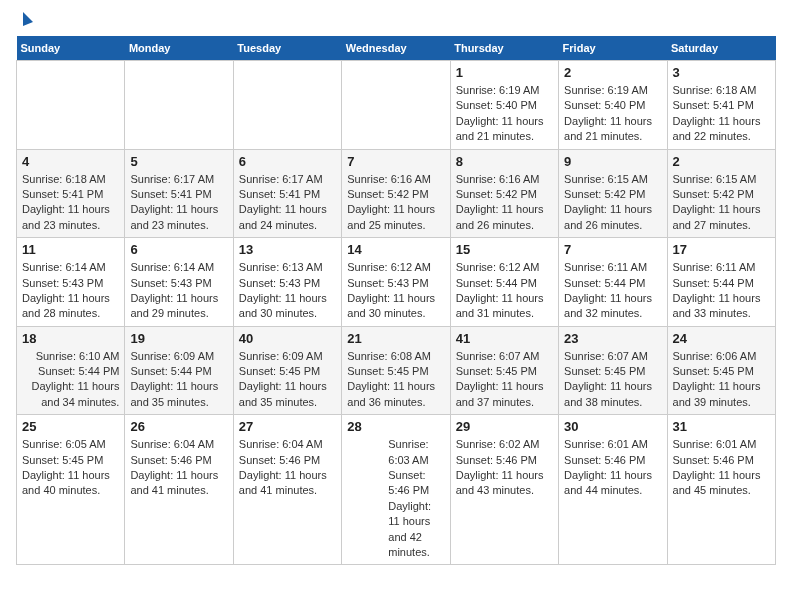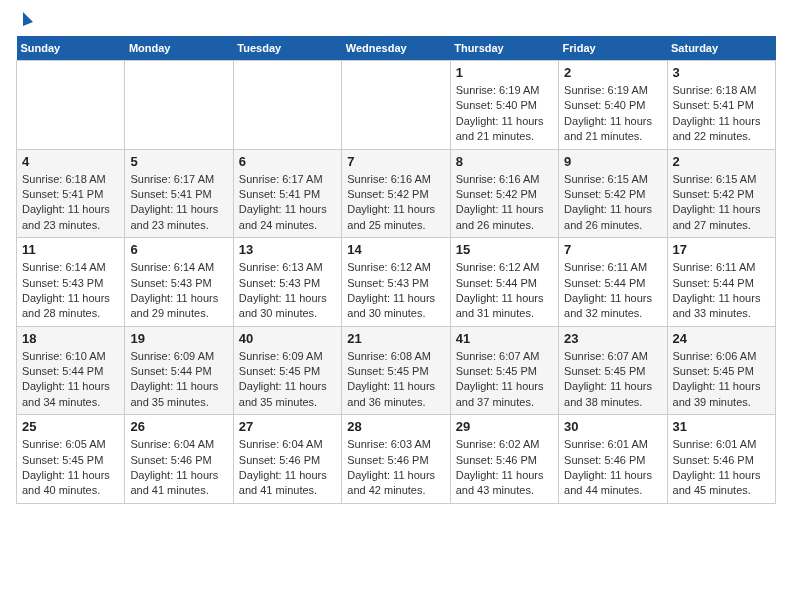--- a/index.html
+++ b/index.html
@@ -233,21 +233,21 @@
         <td>
           <span class="day-num">17</span>
           <div class="cell-content" style="white-space: pre-line;">Sunrise: 6:11 AM
 Sunset: 5:44 PM
 Daylight: 11 hours and 33 minutes.</div>
         </td>
       </tr>
       <tr>
         <td>
           <span class="day-num">18</span>
-          <div class="cell-content" style="white-space: pre-line;">Sunrise: 6:10 AM
+          <div class="cell-content" style="white-space: pre-line; text-align: right;">Sunrise: 6:10 AM
 Sunset: 5:44 PM
 Daylight: 11 hours and 34 minutes.</div>
         </td>
         <td>
           <span class="day-num">19</span>
           <div class="cell-content" style="white-space: pre-line;">Sunrise: 6:09 AM
 Sunset: 5:44 PM
 Daylight: 11 hours and 35 minutes.</div>
         </td>
         <td>
@@ -295,21 +295,21 @@
 Daylight: 11 hours and 41 minutes.</div>
         </td>
         <td>
           <span class="day-num">27</span>
           <div class="cell-content" style="white-space: pre-line;">Sunrise: 6:04 AM
 Sunset: 5:46 PM
 Daylight: 11 hours and 41 minutes.</div>
         </td>
         <td>
           <span class="day-num">28</span>
-          <div class="cell-content" style="white-space: pre-line;">Sunrise: 6:03 AM
+          <div class="cell-content" style="white-space: pre-line; margin-left: 41px;">Sunrise: 6:03 AM
 Sunset: 5:46 PM
 Daylight: 11 hours and 42 minutes.</div>
         </td>
         <td>
           <span class="day-num">29</span>
           <div class="cell-content" style="white-space: pre-line;">Sunrise: 6:02 AM
 Sunset: 5:46 PM
 Daylight: 11 hours and 43 minutes.</div>
         </td>
         <td>

